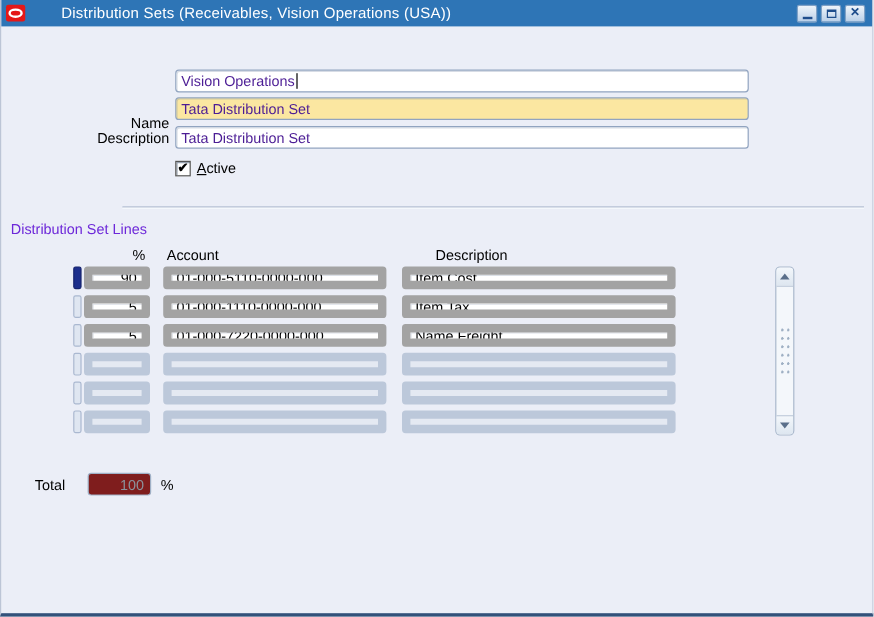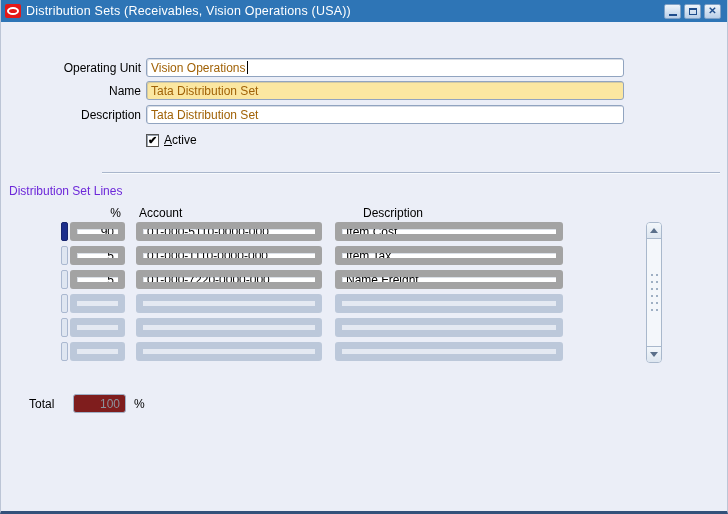--- a/index.html
+++ b/index.html
@@ -21,41 +21,41 @@
     display:flex; align-items:center; padding:0 4px;
   }
   .oracle-icon{
     width:16px; height:14px; background:#e41818; border-radius:2px;
     position:relative; flex:0 0 auto; margin-right:5px;
   }
   .oracle-icon::after{
     content:""; position:absolute; left:2px; top:3px; right:2px; bottom:3px;
     border:2px solid #fff; border-radius:50%;
   }
-  .title-text{ color:#fff; font-size:12.5px; white-space:nowrap; letter-spacing:.2px; }
+  .title-text{ color:#fff; font-size:12.5px; white-space:nowrap; letter-spacing:.2px;margin-left:25px; }
   .win-controls{ margin-left:auto; display:flex; gap:3px; padding-right:2px; }
   .win-btn{
     width:17px; height:15px;
     background:linear-gradient(#eef4fa,#b9cfe8);
     border:1px solid #7fa1c6; border-radius:2px;
     display:flex; align-items:center; justify-content:center;
     cursor:default;
   }
   .glyph-min{ width:8px; height:2px; background:#1e4d8c; margin-top:7px; }
   .glyph-max{ width:8px; height:7px; border:1px solid #1e4d8c; border-top-width:2px; }
   .glyph-close{ color:#1e4d8c; font-size:10px; font-weight:bold; line-height:1; }
 
   
   .flabel{ position:absolute; font-size:12px; color:#000; }
   .flabel.right{ text-align:right; width:140px; left:0; }
   .field{
     position:absolute; height:19px;
     background:#fff; border:1px solid #91a4c0; border-radius:3px;
     box-shadow:inset 1px 1px 0 rgba(110,130,160,.28);
-    font-size:12px; color:#a16207;
+    font-size:12px; color:#4c1d95;
     display:flex; align-items:center; padding:0 4px; white-space:nowrap; overflow:hidden;
   }
   .field.yellow{ background:#fbe7a1; }
   .caret{ display:inline-block; width:1px; height:13px; background:#000; margin-left:1px; }
 
   
   .checkbox-row{ position:absolute; left:145px; top:133px; display:flex; align-items:center; }
   .checkbox{
     width:13px; height:13px; background:#fff;
     border:1px solid #555; box-shadow:inset 1px 1px 0 #9aa4b2;
@@ -140,27 +140,26 @@
       </div>
       <div class="win-btn">
         <div class="glyph-max"></div>
       </div>
       <div class="win-btn">
         <div class="glyph-close">✕</div>
       </div>
     </div>
   </div>
 
-  <div class="flabel right" style="top:61px;">Operating Unit</div>
   <div class="field" style="left:145px; top:58px; width:478px;">
     <span>Vision Operations</span>
     <span class="caret"></span>
   </div>
 
-  <div class="flabel right" style="top:84px;">Name</div>
+  <div class="flabel right" style="top:96px;">Name</div>
   <div class="field yellow" style="left:145px; top:81px; width:478px;">
     <span>Tata Distribution Set</span>
   </div>
 
   <div class="flabel right" style="top:108px;">Description</div>
   <div class="field" style="left:145px; top:105px; width:478px;">
     <span>Tata Distribution Set</span>
   </div>
 
   <div class="checkbox-row">

